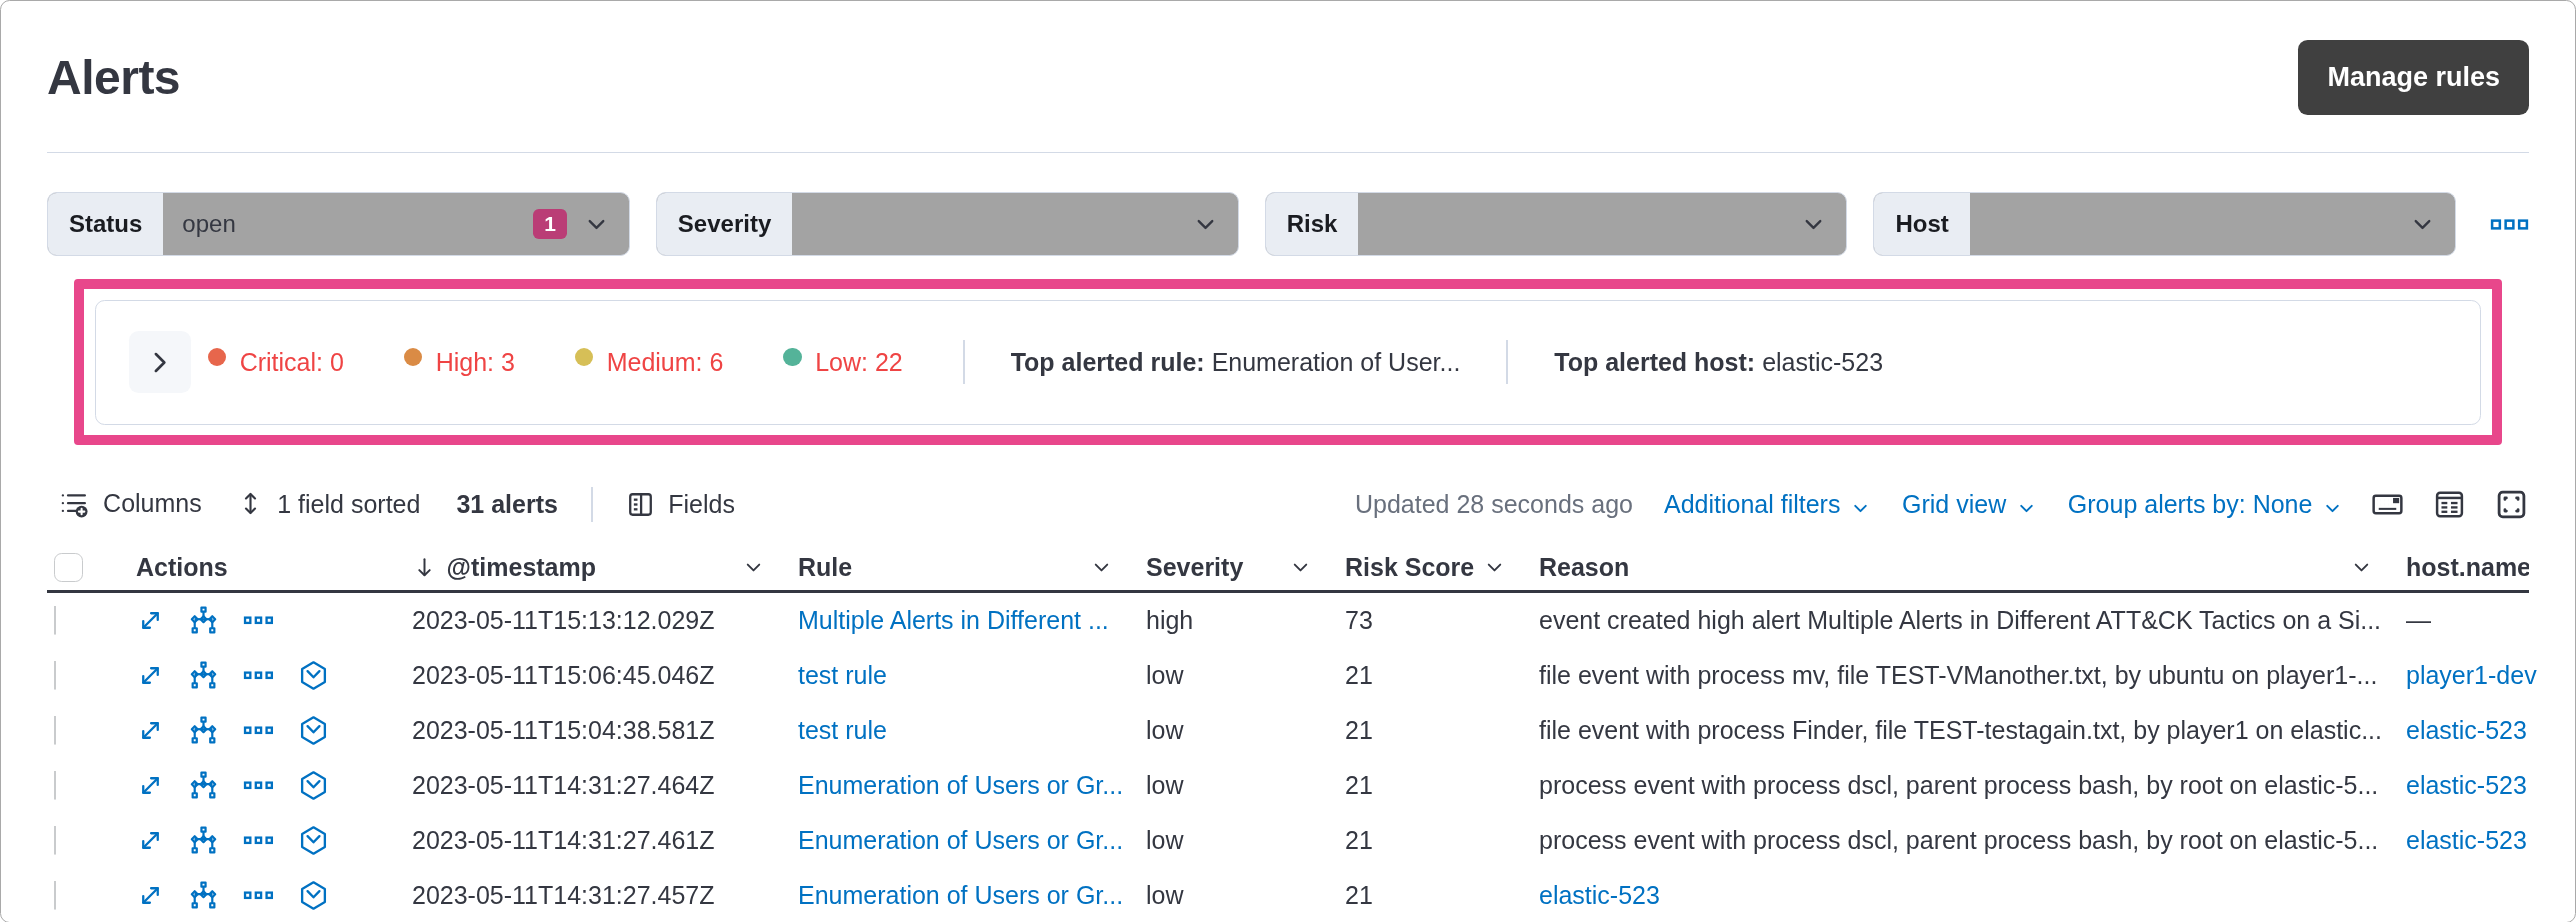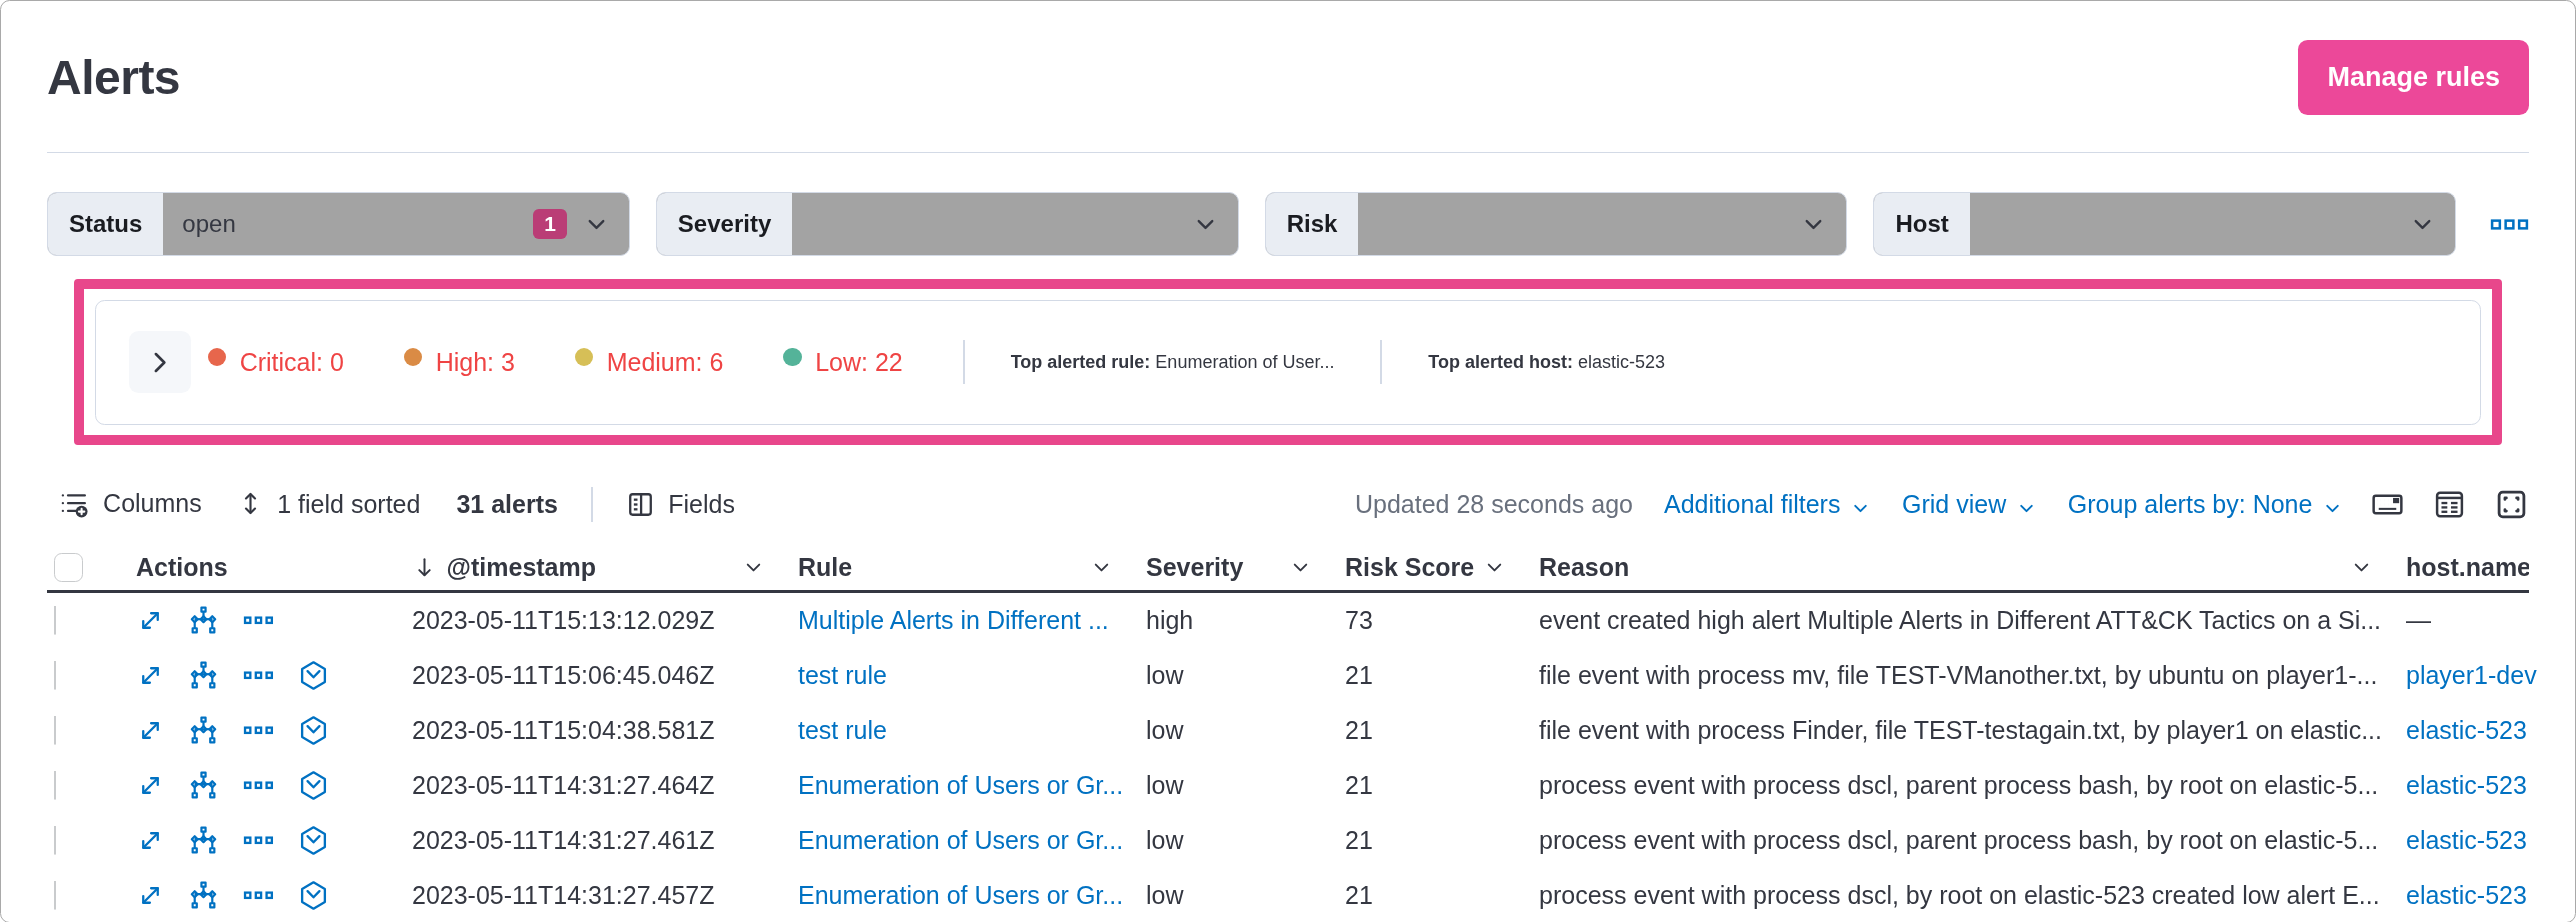--- a/index.html
+++ b/index.html
@@ -13,21 +13,21 @@
     width: 2576px; height: 923px;
     border: 1.9px solid #a9a9a9; border-radius: 9.6px;
     overflow: hidden; background:#fff;
   }
   .page { padding: 0 46px; }
 
   
   .page-header { display:flex; align-items:center; justify-content:space-between; margin-top:39px; }
   .page-title { font-size:48px; font-weight:700; letter-spacing:-0.5px; }
   .primary-btn {
-    background:#ec4899; color:#fff; border:none; border-radius:9.6px;
+    background:#404040; color:#fff; border:none; border-radius:9.6px;
     font-size:27px; font-weight:700; padding:0 29px; height:75px;
     font-family:inherit; cursor:pointer;
   }
   .rule-hr { border:none; border-top:1.9px solid #D3DAE6; margin-top:37px; }
 
   
   .filter-bar { display:flex; align-items:center; margin-top:39px; gap:26px; }
   .filter {
     flex:1 1 0; height:64px; display:flex; align-items:stretch;
     border:1px solid #D3DAE6; border-radius:9.6px; overflow:hidden; background:#a3a3a3;
@@ -59,21 +59,21 @@
     height:125px; display:flex; align-items:center; padding:0 33px;
   }
   .expand-btn {
     width:62px; height:62px; border:none; border-radius:9.6px; background:#F5F7FA;
     display:flex; align-items:center; justify-content:center; cursor:pointer; flex:none;
   }
   .sev-items { display:flex; align-items:center; margin-left:17.3px; }
   .sev-item { display:flex; align-items:flex-start; margin-right:60px; font-size:25px; color:#ef4444; }
   .sev-dot { width:18.3px; height:18.3px; border-radius:50%; margin-right:13.5px; flex:none; }
   .v-div { width:1.9px; height:44px; background:#D3DAE6; flex:none; }
-  .top-item { font-size:18px; margin:0 46px; white-space:nowrap;text-align:center; }
+  .top-item { font-size:25px; margin:0 46px; white-space:nowrap;text-align:center; }
   .top-item b { font-weight:700; }
 
   
   .tbl-toolbar { display:flex; align-items:center; margin-top:37px; height:44px; }
   .tool-item { display:flex; gap:13.5px; font-size:25px; color:#343741; cursor:pointer; white-space:nowrap; }
   .tool-item + .tool-item { margin-left:35px; }
   .alert-count { font-weight:700; margin-left:36px; font-size:25px; }
   .tb-div { width:1.9px; height:35px; background:#D3DAE6; margin:0 33px; }
   .updated { margin-left:auto; color:#69707D; font-size:25px; white-space:nowrap; }
   .blue-link { color:#0071C2; font-size:25px; display:flex; align-items:flex-end; gap:9.6px; margin-left:31px; cursor:pointer; white-space:nowrap; }
@@ -661,21 +661,20 @@
         <svg width="31" height="31" viewBox="0 0 24 24" fill="none" stroke="#0071C2" stroke-width="1.8" stroke-linejoin="round" stroke-linecap="round">
           <polygon points="12,1.8 20.8,6.9 20.8,17.1 12,22.2 3.2,17.1 3.2,6.9"></polygon>
           <polyline points="7.4,8.6 12,13.4 16.6,8.6"></polyline>
         </svg>
       </span>
     </div>
     <div class="cell">2023-05-11T14:31:27.457Z</div>
     <div class="cell"><span class="link">Enumeration of Users or Gr...</span></div>
     <div class="cell">low</div>
     <div class="cell">21</div>
-    <div class="cell">process event with process dscl, by root on elastic-523 created low alert E...</div>
     <div class="cell host"><span class="link">elastic-523</span></div>
   </div>
 </div>
     </div>
 
   </div>
 </div>
 
 
 </body></html>

